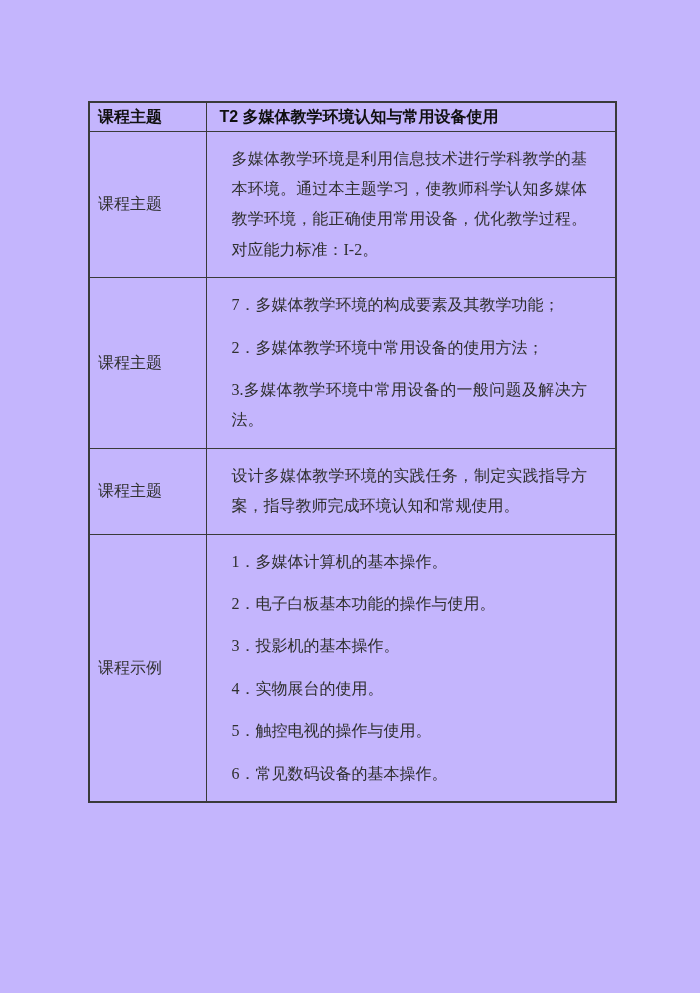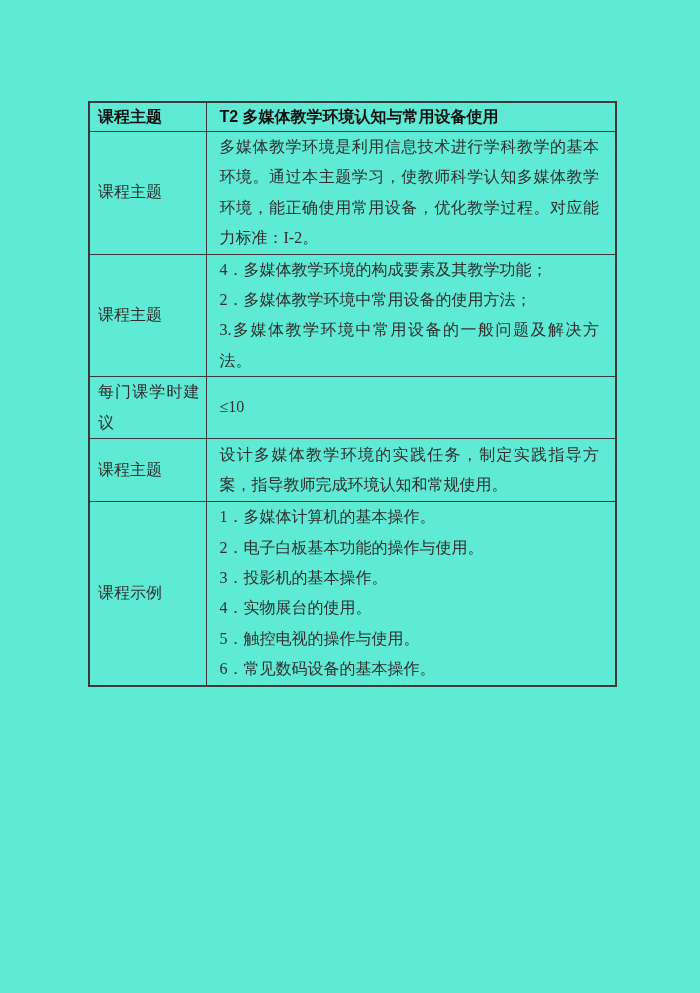--- a/index.html
+++ b/index.html
@@ -4,21 +4,21 @@
 <style>
   html, body {
     margin: 0;
     padding: 0;
     background: #ffffff;
   }
   .page {
     position: relative;
     width: 700px;
     height: 993px;
-    background: #5eead4;
+    background: #c4b5fd;
     overflow: hidden;
     font-family: "Liberation Serif", "DejaVu Serif", serif;
     color: #303030;
   }
   table.doc-table {
     position: absolute;
     left: 88px;
     top: 101px;
     width: 527px;
     border-collapse: collapse;
@@ -35,21 +35,21 @@
     overflow: hidden;
   }
   td.label {
     padding: 0 6px 0 8px;
     text-align: justify;
   }
   td.content {
     padding: 0 16px 0 13px;
   }
   td.content p {
-    margin: 0;
+    margin: 12px;
     text-align: justify;
   }
   tr.row-header td {
     font-family: "Liberation Sans", "DejaVu Sans", sans-serif;
     font-weight: bold;
     color: #101010;
     line-height: 26px;
     text-align: left;
   }
   tr.row-header       { height: 29px; }
@@ -80,32 +80,26 @@
     <tr class="row-desc">
       <td class="label">课程主题</td>
       <td class="content">
         <p>多媒体教学环境是利用信息技术进行学科教学的基本环境。通过本主题学习，使教师科学认知多媒体教学环境，能正确使用常用设备，优化教学过程。对应能力标准：I-2。</p>
       </td>
     </tr>
 
     <tr class="row-points">
       <td class="label">课程主题</td>
       <td class="content">
-        <p>4．多媒体教学环境的构成要素及其教学功能；</p>
+        <p>7．多媒体教学环境的构成要素及其教学功能；</p>
         <p>2．多媒体教学环境中常用设备的使用方法；</p>
         <p>3.多媒体教学环境中常用设备的一般问题及解决方法。</p>
       </td>
     </tr>
 
-    <tr class="row-hours">
-      <td class="label">每门课学时建议</td>
-      <td class="content">
-        <p>≤10</p>
-      </td>
-    </tr>
 
     <tr class="row-practice">
       <td class="label">课程主题</td>
       <td class="content">
         <p>设计多媒体教学环境的实践任务，制定实践指导方案，指导教师完成环境认知和常规使用。</p>
       </td>
     </tr>
 
 
 

